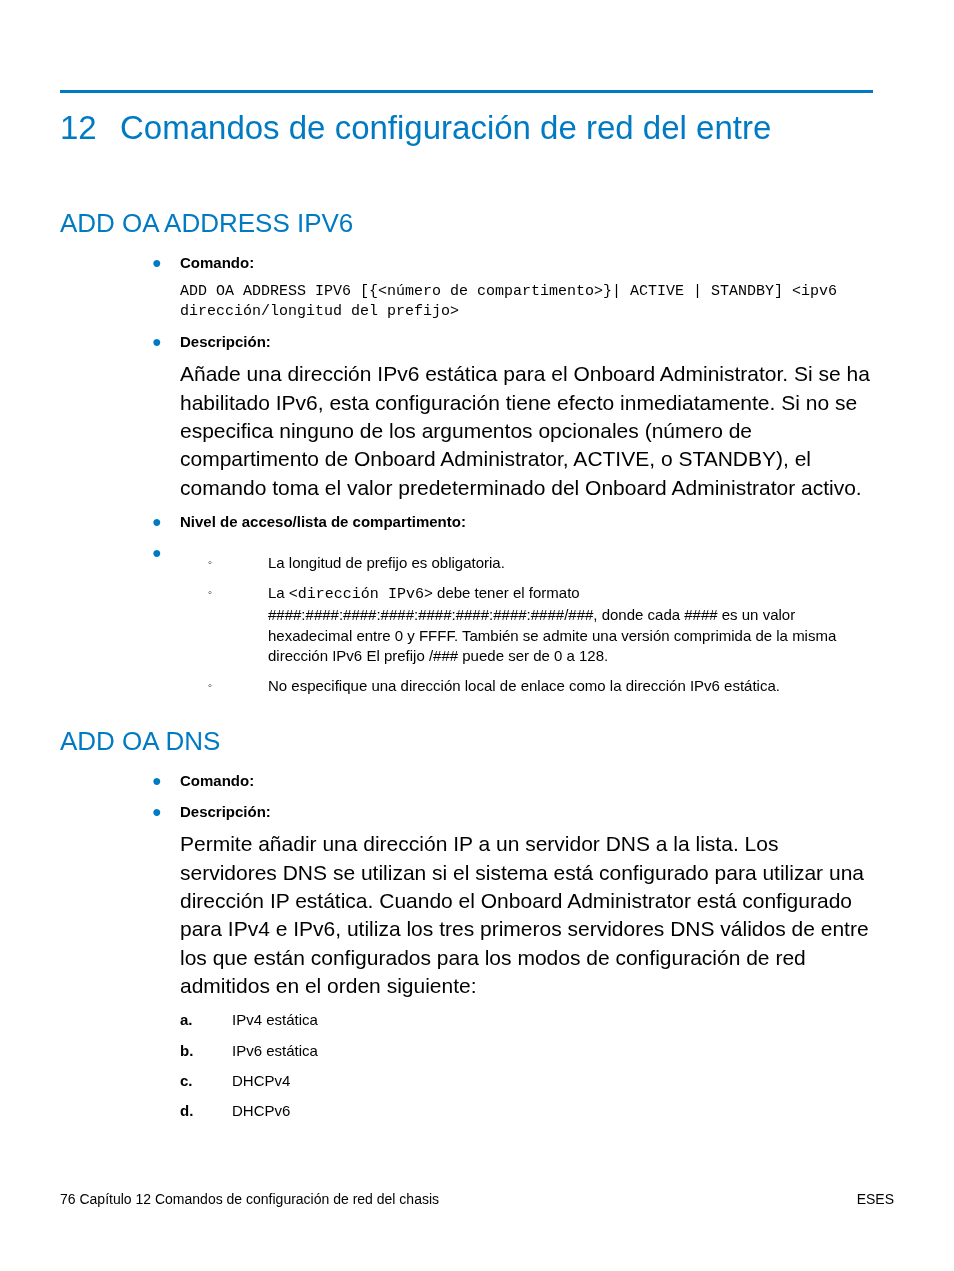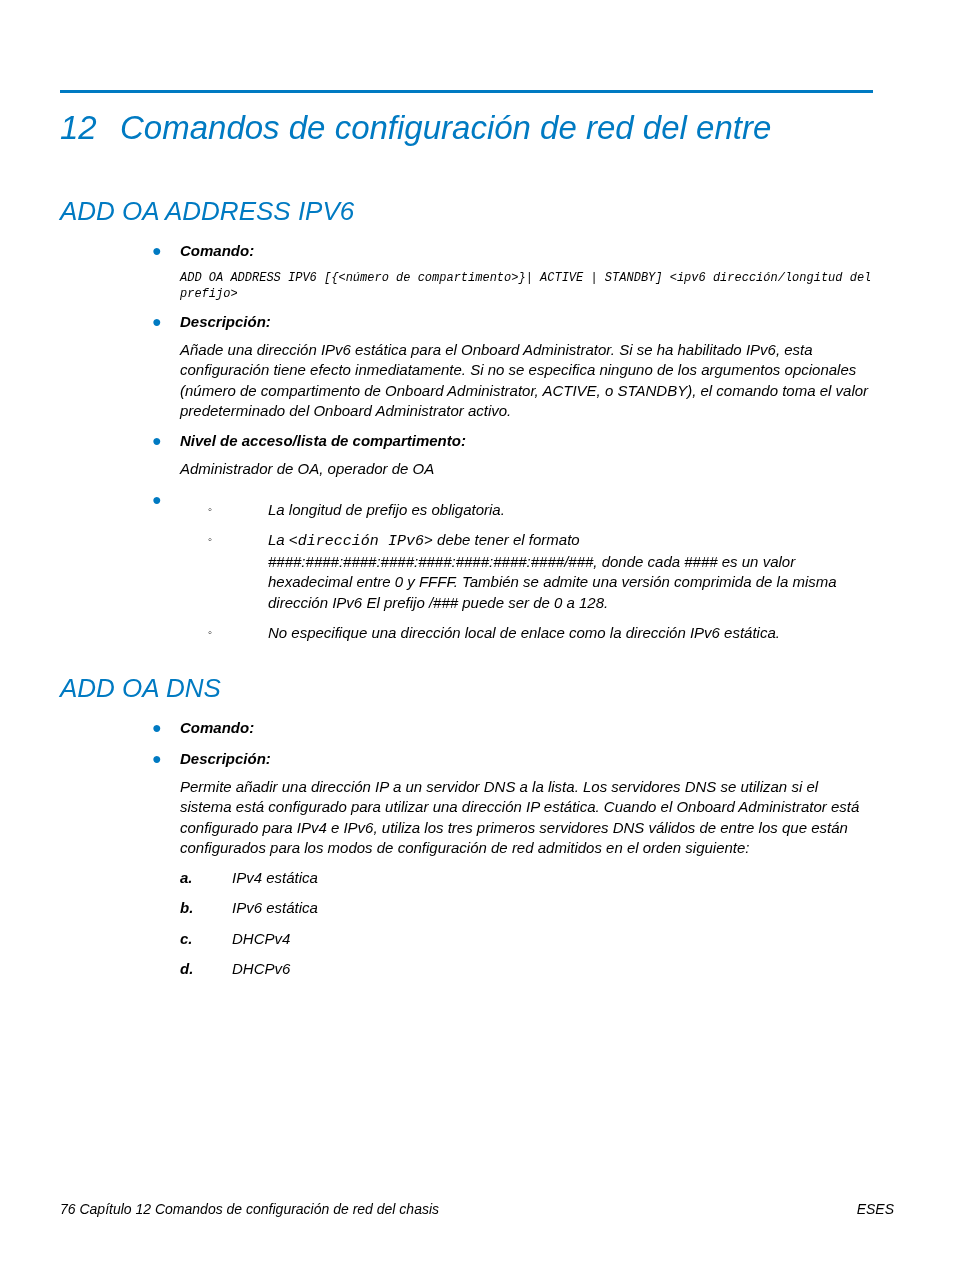--- a/index.html
+++ b/index.html
@@ -1,39 +1,39 @@
 <!DOCTYPE html>
 <html><head>
 <meta charset="utf-8">
 <style>
   * { box-sizing: border-box; margin: 0; padding: 0; }
   html, body { width: 954px; height: 1271px; background: #fff; font-family: Arial, Helvetica, sans-serif; color: #000; }
-  .page { position: relative; width: 954px; height: 1271px; padding: 90px 81px 0 60px; font-style: italic; }
+  .page { position: relative; width: 954px; height: 1271px; padding: 90px 81px 0 60px; }
   .top-rule { border-top: 3px solid #007ac2; margin-bottom: 14px; }
   .chapter { display: flex; align-items: flex-start; gap: 18px; color: #007ac2; font-size: 33px; font-weight: 400; line-height: 1.25; }
   .chapter .num { min-width: 42px; }
   .chapter .title { flex: 1; }
-  .h2 { color: #007ac2; font-size: 26px; font-weight: 400; margin-top: 48px; margin-bottom: 14px; }
+  .h2 { color: #007ac2; font-size: 26px; font-weight: 400; margin-top: 60px; margin-bottom: 14px; }
   .h2.second { margin-top: 30px; }
   .bullets { margin-left: 92px; }
   .bullet { display: flex; align-items: flex-start; gap: 18px; margin-top: 10px; }
   .bullet .dot { color: #007ac2; font-size: 16px; line-height: 1.3; min-width: 10px; }
   .bullet .content { flex: 1; font-size: 15px; line-height: 1.35; }
   .label { font-weight: bold; }
-  .mono { font-family: "Courier New", Courier, monospace; font-size: 12px; line-height: 1.35; margin-top: 8px; }
-  .body { font-size: 15px; line-height: 1.35; margin-top: 8px; }
+  .mono { font-family: "Courier New", Courier, monospace; font-size: 15px; line-height: 1.35; margin-top: 8px; }
+  .body { font-size: 21px; line-height: 1.35; margin-top: 8px; }
   .sub { display: flex; align-items: flex-start; gap: 18px; margin-top: 10px; margin-left: 28px; }
   .sub .ring { font-size: 11px; line-height: 1.8; min-width: 10px; }
   .sub .content { flex: 1; font-size: 15px; line-height: 1.35; margin-left: 32px; }
   .ol { margin-top: 10px; }
   .oli { display: flex; align-items: flex-start; gap: 18px; margin-top: 10px; }
   .oli .m { font-weight: bold; font-size: 15px; min-width: 18px; }
   .oli .t { font-size: 15px; margin-left: 16px; }
   .inline-mono { font-family: "Courier New", Courier, monospace; }
-  .footer { position: absolute; left: 60px; right: 60px; bottom: 54px; display: flex; justify-content: space-between; font-size: 14px; }
+  .footer { position: absolute; left: 60px; right: 60px; bottom: 64px; display: flex; justify-content: space-between; font-size: 14px; }
 </style>
 </head>
 <body>
 
 <div class="page">
   <div class="top-rule"></div>
 
   <div class="chapter">
     <div class="num">12</div>
     <div class="title">Comandos de configuración de red del entre</div>
@@ -56,21 +56,20 @@
       <div class="content">
         <div class="label">Descripción:</div>
         <div class="body">Añade una dirección IPv6 estática para el Onboard Administrator. Si se ha habilitado IPv6, esta configuración tiene efecto inmediatamente. Si no se especifica ninguno de los argumentos opcionales (número de compartimento de Onboard Administrator, ACTIVE, o STANDBY), el comando toma el valor predeterminado del Onboard Administrator activo.</div>
       </div>
     </div>
 
     <div class="bullet">
       <div class="dot">●</div>
       <div class="content">
         <div class="label">Nivel de acceso/lista de compartimento:</div>
-        <div class="body">Administrador de OA, operador de OA</div>
       </div>
     </div>
 
     <div class="bullet">
       <div class="dot">●</div>
       <div class="content">
 
         <div class="sub">
           <div class="ring">◦</div>
           <div class="content">La longitud de prefijo es obligatoria.</div>

